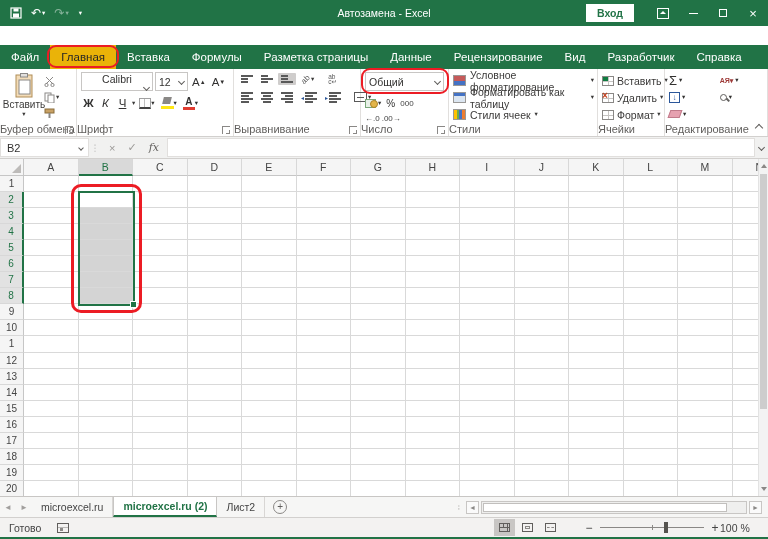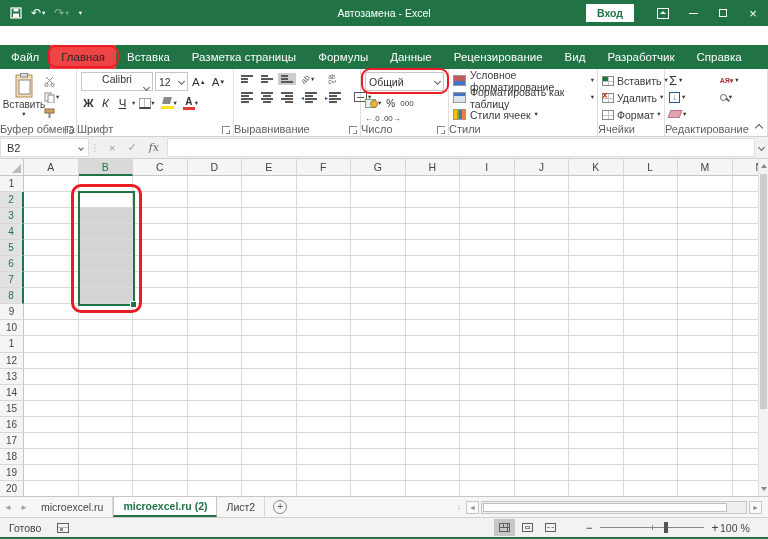--- a/index.html
+++ b/index.html
@@ -16,21 +16,21 @@
   .title-right{margin-left:auto;display:flex;align-items:center;height:100%;}
   .signin{background:#fff;color:#217346;font-size:10.5px;font-weight:bold;padding:3px 11px;margin-right:14px;cursor:pointer;}
   .wbtn{width:30px;height:100%;display:flex;align-items:center;justify-content:center;color:#fff;font-size:13px;}
   .minbar{width:9px;height:1px;background:#fff;display:block;}
   .maxbox{width:8px;height:8px;border:1px solid #fff;display:block;}
   .dd{display:inline-block;font-size:6.5px;color:inherit;line-height:1;}
 
   
   .tabrow{height:24px;background:#217346;display:flex;align-items:stretch;color:#fff;font-size:11.5px;flex:0 0 auto;margin-top:19px;}
   .rtab{display:flex;align-items:center;padding:0 11px;white-space:nowrap;position:relative;cursor:pointer;}
-  .rtab.selected{background:#ef4444;color:#262626;justify-content:center;}
+  .rtab.selected{background:#eab308;color:#262626;justify-content:center;}
   .anno{position:absolute;border:2.5px solid #ec1c24;border-radius:9px;pointer-events:none;z-index:40;}
   .anno-tab{top:0px;bottom:1px;left:-3px;right:-3px;}
 
   
   .ribbon{height:68px;background:#fff;display:flex;border-bottom:1px solid #d2d0ce;flex:0 0 auto;position:relative;font-size:10.5px;color:#3b3a39;}
   .rgroup{position:relative;border-right:1px solid #e1dfdd;padding:3px 3px 13px 4px;flex:0 0 auto;}
   .glabel{position:absolute;bottom:1px;left:0;right:0;font-size:11px;color:#605e5c;}
   .dlg{position:absolute;right:3px;bottom:2px;width:8px;height:8px;border-left:1px solid #8a8886;border-top:1px solid #8a8886;}
   .dlg::after{content:"";position:absolute;right:0;bottom:0;width:3px;height:3px;border-right:1.5px solid #8a8886;border-bottom:1.5px solid #8a8886;}
   .rowflex{display:flex;align-items:center;gap:2px;}
@@ -212,22 +212,22 @@
     </div>
   </div>
 
   <div class="tabrow">
     <span class="rtab">Файл</span>
     <span class="rtab selected">
         <span>Главная</span>
         <span class="anno anno-tab"></span>
       </span>
     <span class="rtab">Вставка</span>
+    <span class="rtab">Формулы</span>
     <span class="rtab">Разметка страницы</span>
-    <span class="rtab">Формулы</span>
     <span class="rtab">Данные</span>
     <span class="rtab">Рецензирование</span>
     <span class="rtab">Вид</span>
     <span class="rtab">Разработчик</span>
     <span class="rtab">Справка</span>
     <span class="rtab" style="margin-left:6px;">
       
       
     </span>
 

